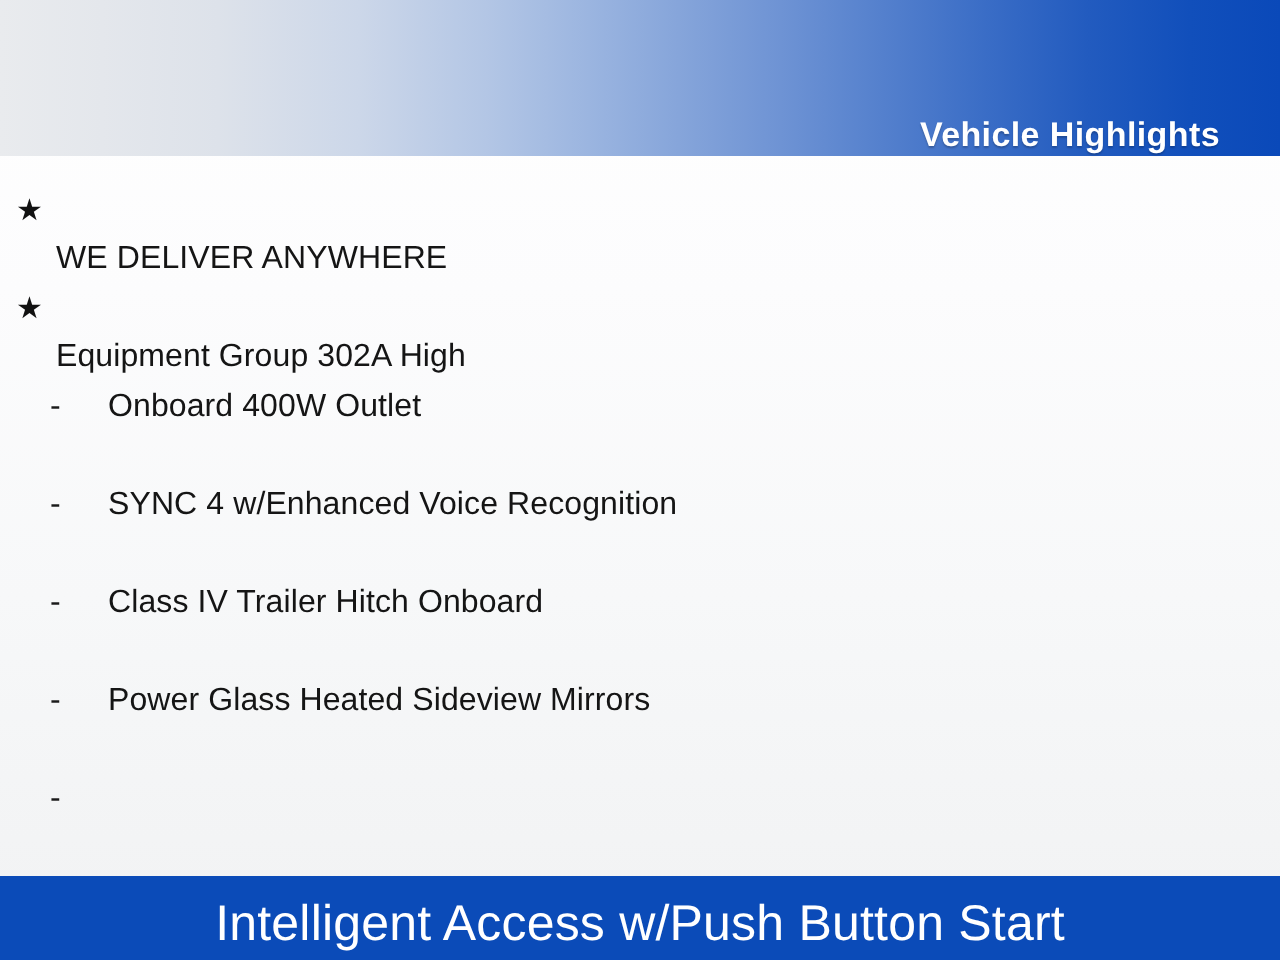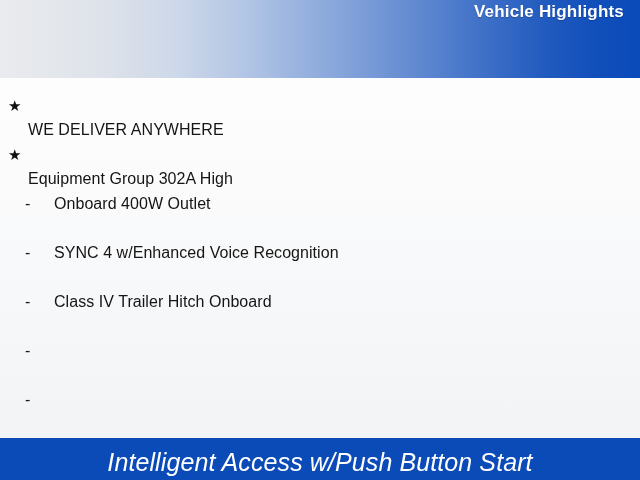--- a/index.html
+++ b/index.html
@@ -36,24 +36,24 @@
         #b3c6e5 38%,
         #9bb5e0 46%,
         #86a5da 53%,
         #6e93d4 61%,
         #5480cd 69%,
         #3a6dc6 77%,
         #225bbf 85%,
         #114fbb 93%,
         #0a49b9 100%);
     display: flex;
-    align-items: flex-start;
+    align-items: flex-end;
     justify-content: flex-end;
     box-sizing: border-box;
-    padding-right: 16px;
+    padding-right: 30px;
   }
   .header-title {
     color: #ffffff;
     font-size: 17px;
     font-weight: bold;
     letter-spacing: 0.2px;
     text-shadow: 0 1px 1px rgba(0,0,0,0.22);
     white-space: nowrap;
     margin-top: 2px;
   }
@@ -128,21 +128,20 @@
     justify-content: center;
     box-sizing: border-box;
   }
   .footer-text {
     color: #ffffff;
     font-size: 25px;
     line-height: 30px;
     font-weight: normal;
     white-space: nowrap;
     letter-spacing: 0.1px;
-    font-style: italic;
   }
 </style>
 </head>
 <body>
 
 <div id="slide">
 
   <div class="header">
     <div class="header-title">Vehicle Highlights</div>
   </div>
@@ -170,20 +169,21 @@
         <span class="hl-text">SYNC 4 w/Enhanced Voice Recognition</span>
       </li>
 
       <li class="hl-item level-2">
         <span class="bullet-dash">-</span>
         <span class="hl-text">Class IV Trailer Hitch Onboard</span>
       </li>
 
       <li class="hl-item level-2">
         <span class="bullet-dash">-</span>
+        <span class="hl-text">Power Glass Heated Sideview Mirrors</span>
       </li>
 
       <li class="hl-item level-2">
         <span class="bullet-dash">-</span>
       </li>
 
     </ul>
   </div>
 
   <div class="footer">

